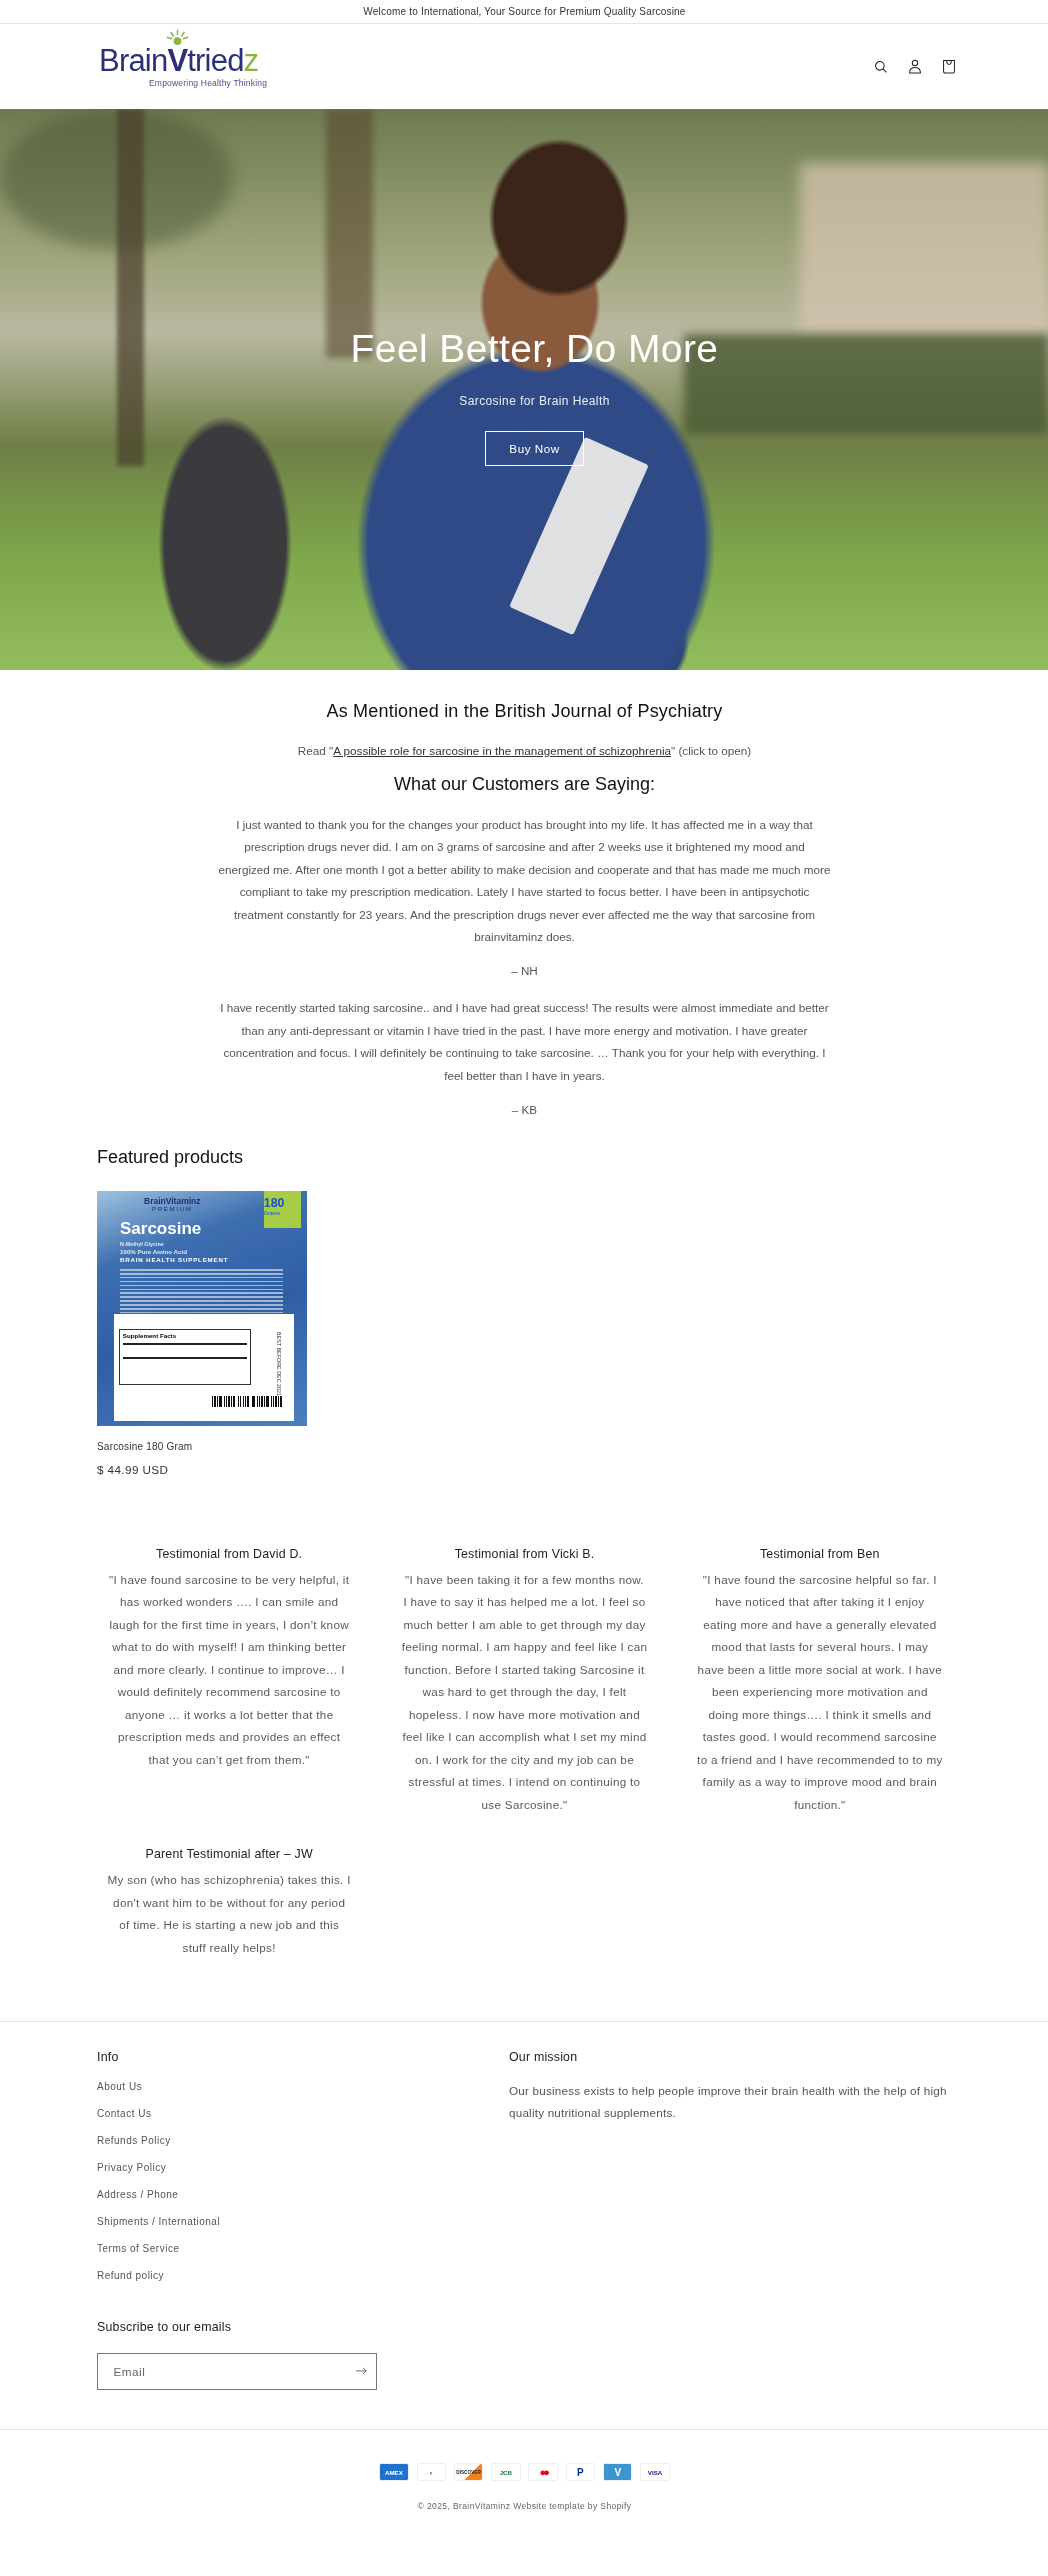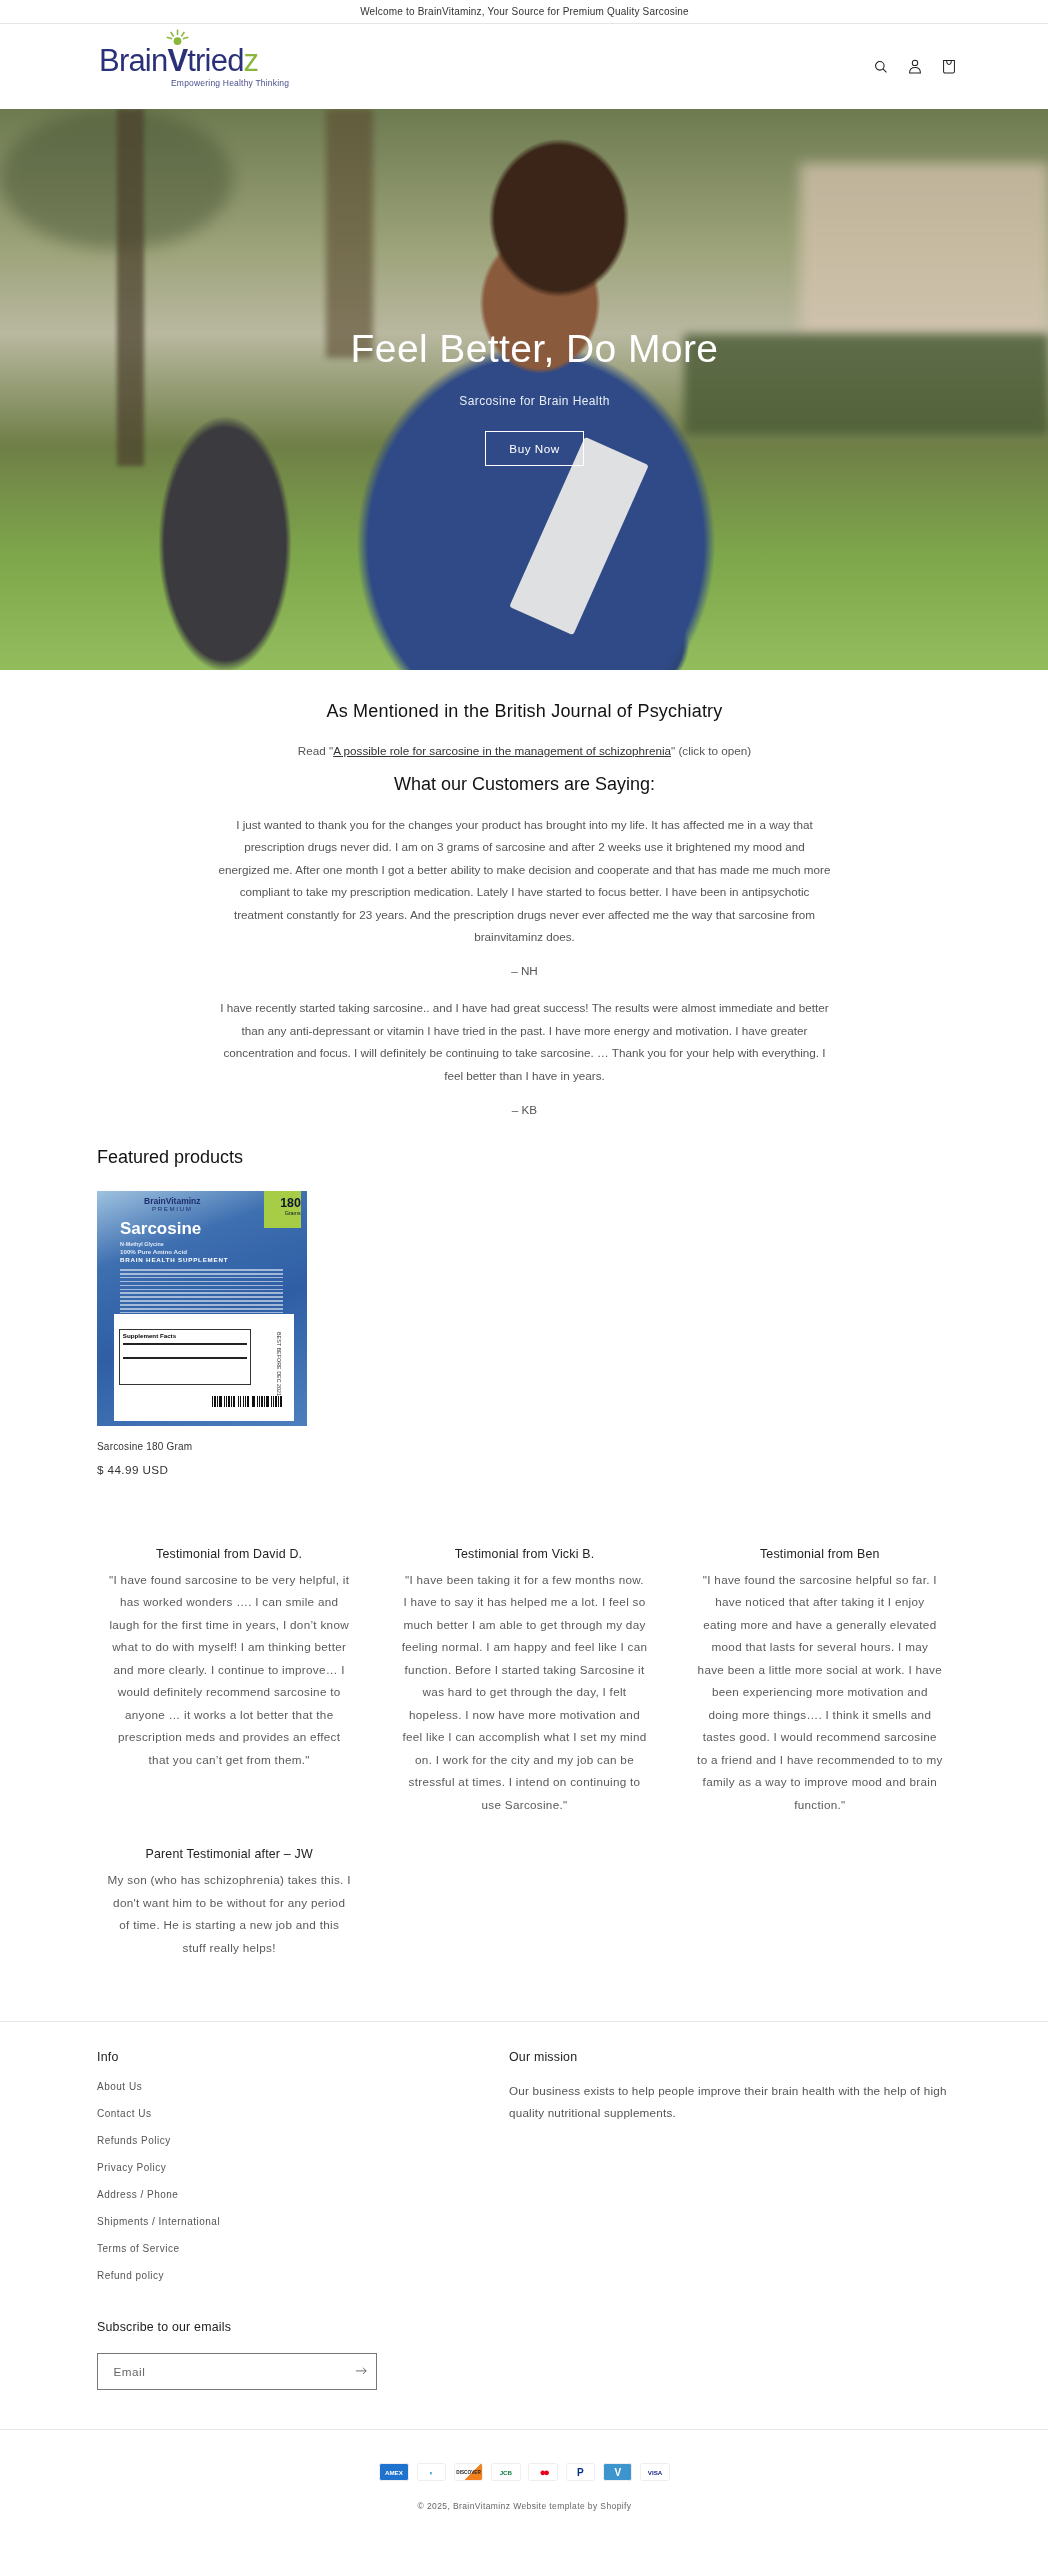--- a/index.html
+++ b/index.html
@@ -8,21 +8,21 @@
   a { color: inherit; }
 
   .announcement { height: 24px; border-bottom: 0.8px solid #e5e5e5; display: flex; align-items: center; justify-content: center; font-size: 10px; color: #333; letter-spacing: 0.2px; }
 
   .header { height: 85px; display: flex; align-items: center; justify-content: space-between; padding: 0 92px 0 99px; }
   .logo { display: flex; flex-direction: column; align-items: flex-start; cursor: pointer; }
   .logo-row { display: flex; align-items: flex-start; font-size: 31px; font-weight: 400; color: #2b3178; letter-spacing: -0.8px; line-height: 1; position: relative; }
   .logo-v { color: #8bb63c; display: inline-block; position: relative; font-weight: 700; }
   .logo-v svg { position: absolute; left: -1.6px; top: -17px; }
   .logo-z { color: #8bb63c; }
-  .logo-tag { font-size: 8.5px; color: #4b4f8c; margin-left: 72px; margin-top: 1.6px; letter-spacing: 0.2px; text-align: center; }
+  .logo-tag { font-size: 8.5px; color: #4b4f8c; margin-left: 50px; margin-top: 1.6px; letter-spacing: 0.2px; text-align: center; }
   .header-icons { display: flex; gap: 18.6px; align-items: center; }
   .header-icons .icon-btn { width: 15.5px; height: 15.5px; display: flex; align-items: center; justify-content: center; cursor: pointer; }
 
   .hero { position: relative; height: 561px; overflow: hidden;
     background:
       radial-gradient(ellipse 117px 132px at 559px 109px, #3a2518 0%, #3a2518 55%, transparent 60%),
       radial-gradient(ellipse 93px 109px at 540px 194px, #8a5a3c 0%, #8a5a3c 60%, transparent 65%),
       radial-gradient(ellipse 280px 311px at 536px 435px, #2f4a86 0%, #2f4a86 60%, transparent 64%),
       radial-gradient(ellipse 101px 194px at 225px 435px, #3b3b3f 0%, #3b3b3f 60%, transparent 66%),
       radial-gradient(ellipse 155px 101px at 590px 536px, #2c4577 0%, #2c4577 60%, transparent 64%),
@@ -46,21 +46,21 @@
   .customers h2 { font-size: 18px; font-weight: 400; text-align: center; margin-top: 17px; }
   .quote { width: 614px; margin: 18.6px auto 0; text-align: center; font-size: 11.7px; line-height: 22.5px; color: #555; }
   .quote-author { text-align: center; font-size: 11.7px; color: #555; margin-top: 15.5px; }
 
   .featured { padding: 31px 97px 0; }
   .featured h2 { font-size: 18px; font-weight: 400; }
   .product-card { width: 210px; margin-top: 23px; cursor: pointer; }
   .product-img { width: 210px; height: 235px; position: relative; overflow: hidden; background: linear-gradient(160deg, #9fc2df 0%, #3e6fb0 25%, #2f5ea5 55%, #4d7fbe 100%); }
   .pi-brand { position: absolute; top: 6.2px; left: 47px; font-size: 8.5px; color: #1f2f6f; font-weight: 700; text-align: center; line-height: 1.1; }
   .pi-brand span { display: block; font-weight: 400; letter-spacing: 1.6px; font-size: 6.2px; }
-  .pi-badge { position: absolute; top: 0; right: 6.2px; width: 37px; height: 37px; background: #a6cd45; color: #0f172a; text-align: right; font-weight: 700; font-size: 12.4px; padding-top: 6.2px; line-height: 1; }
+  .pi-badge { position: absolute; top: 0; right: 6.2px; width: 37px; height: 37px; background: #a6cd45; color: #1d4ed8; text-align: left; font-weight: 700; font-size: 12.4px; padding-top: 6.2px; line-height: 1; }
   .pi-badge span { display: block; font-size: 5.4px; font-weight: 400; margin-top: 1.6px; }
   .pi-name { position: absolute; top: 28px; left: 23px; color: #fff; font-size: 17px; font-weight: 700; }
   .pi-line { position: absolute; left: 23px; color: #dfe8f5; font-size: 5.4px; font-weight: 700; }
   .pi-body { position: absolute; top: 71px; left: 23px; width: 163px; height: 44px; background: repeating-linear-gradient(180deg, rgba(255,255,255,0.55) 0 1.6px, transparent 1.6px 3.9px); }
   .pi-panel { position: absolute; top: 123px; left: 17px; width: 180px; height: 107px; background: #fff; }
   .pi-facts { position: absolute; top: 15.5px; left: 4.7px; width: 132px; height: 56px; border: 0.8px solid #333; }
   .pi-facts-title { font-size: 6.2px; font-weight: 700; padding: 1.6px 3.1px; color: #000; }
   .pi-facts-rule { height: 1.6px; background: #222; margin: 3.1px 3.1px 0; }
   .pi-side { position: absolute; top: 18.6px; right: 12.4px; writing-mode: vertical-rl; font-size: 5.4px; color: #333; }
   .pi-barcode { position: absolute; bottom: 14px; right: 12.4px; width: 70px; height: 11px; background: repeating-linear-gradient(90deg, #111 0 0.8px, #fff 0.8px 2.3px, #111 2.3px 3.9px, #fff 3.9px 4.7px); }
@@ -88,21 +88,21 @@
 
   .bottom { border-top: 0.8px solid #e5e5e5; margin-top: 39px; padding: 33px 0 31px; text-align: center; }
   .payments { display: flex; justify-content: center; gap: 7.8px; }
   .pay { width: 29.5px; height: 18.6px; border-radius: 2.3px; border: 0.8px solid #eee; display: flex; align-items: center; justify-content: center; font-size: 6.2px; font-weight: 700; }
   .copyright { font-size: 8.5px; color: #666; margin-top: 19.4px; letter-spacing: 0.4px; }
 </style>
 </head>
 <body>
 
 <div class="announcement">
-  <span>Welcome to BrainVitaminz, Your Source for Premium Quality Sarcosine</span>
+  <span>Welcome to International, Your Source for Premium Quality Sarcosine</span>
 </div>
 
 <header class="header">
   <div class="logo">
     <div class="logo-row">
       <span>Brain</span>
         <span class="logo-v"><svg width="23" height="18.6" viewBox="0 0 30 24">
             <circle cx="15" cy="17" r="5" fill="#8bb63c"></circle>
             <line x1="15" y1="2" x2="15" y2="9" stroke="#8bb63c" stroke-width="2"></line>
             <line x1="6" y1="5" x2="10" y2="11" stroke="#8bb63c" stroke-width="2"></line>

